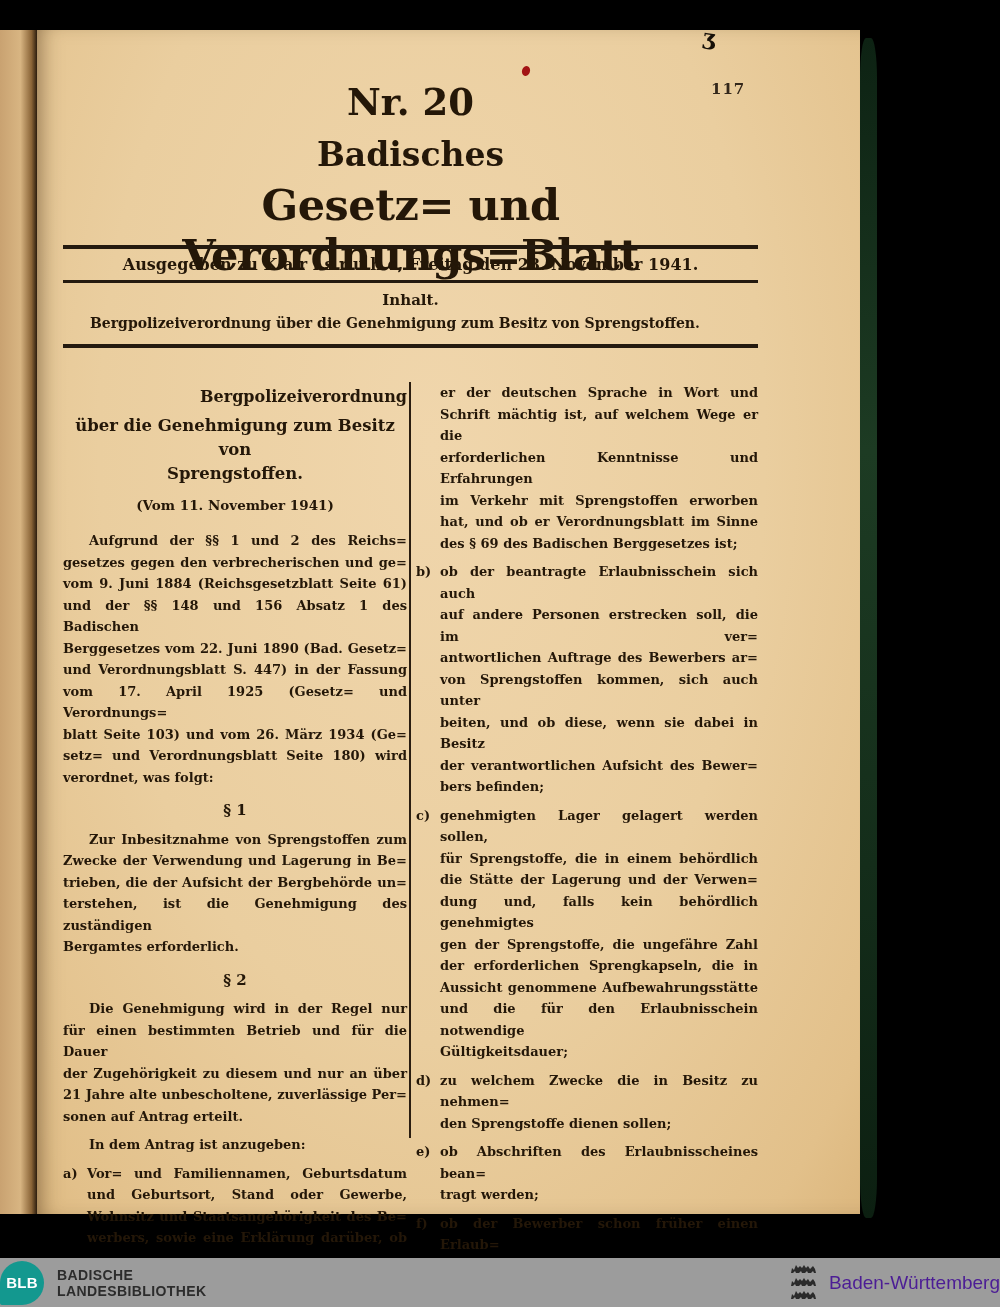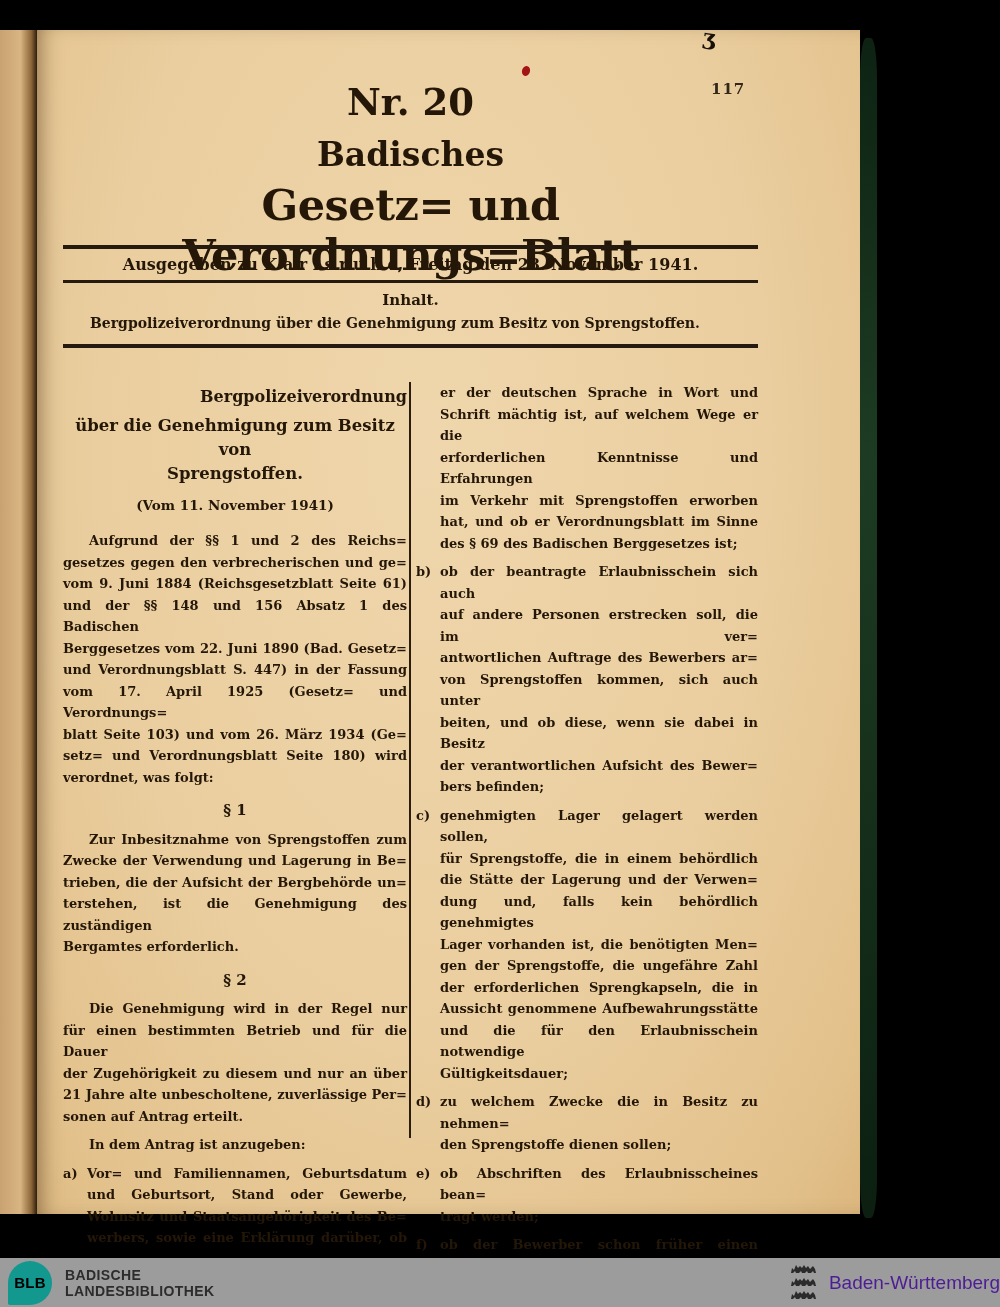--- a/index.html
+++ b/index.html
@@ -44,22 +44,22 @@
   .tline.j{text-align:justify;text-align-last:justify;}
   .para.indent .tline:first-child{text-indent:26px;}
   .lead-line{text-indent:26px;margin-top:7px;}
   .item{display:flex;margin-top:7px;}
   .item .marker{width:24px;flex:none;}
   .item .ilines{flex:1;min-width:0;}
   .item.no-marker{margin-top:0;}
   
   #footer-bar{position:absolute;left:0;top:1258px;width:1000px;height:49px;background:#9c9c9c;
     display:flex;align-items:center;font-family:"Liberation Sans","DejaVu Sans",sans-serif;}
-  #blb-logo{width:44px;height:44px;margin-left:8px;background:#13988f;border-radius:50% 50% 50% 4%;
-    display:flex;align-items:center;justify-content:center;color:#000000;font-weight:bold;font-size:15px;letter-spacing:.3px;}
+  #blb-logo{width:44px;height:44px;background:#13988f;border-radius:50% 50% 50% 4%;
+    display:flex;align-items:center;justify-content:center;color:#ffffff;font-weight:bold;font-size:15px;letter-spacing:.3px;}
   #lib-name{margin-left:13px;font-weight:bold;font-size:14px;line-height:16px;color:#2c2c2c;letter-spacing:.4px;}
   #footer-spacer{flex:1;}
   #coat{margin-right:10px;}
   #state-name{font-size:19px;font-weight:400;color:#4c1d95;}
 </style>
 </head>
 <body>
 
 <div id="screen">
 
@@ -158,21 +158,20 @@
               <div class="tline">bers befinden;</div>
             </div>
         </div>
         <div class="item">
           <div class="marker">c)</div>
           <div class="ilines">
               <div class="tline j">genehmigten Lager gelagert werden sollen,</div>
               <div class="tline j">für Sprengstoffe, die in einem behördlich</div>
               <div class="tline j">die Stätte der Lagerung und der Verwen=</div>
               <div class="tline j">dung und, falls kein behördlich genehmigtes</div>
-              <div class="tline j">Lager vorhanden ist, die benötigten Men=</div>
               <div class="tline j">gen der Sprengstoffe, die ungefähre Zahl</div>
               <div class="tline j">der erforderlichen Sprengkapseln, die in</div>
               <div class="tline j">Aussicht genommene Aufbewahrungsstätte</div>
               <div class="tline j">und die für den Erlaubnisschein notwendige</div>
               <div class="tline">Gültigkeitsdauer;</div>
             </div>
         </div>
         <div class="item">
           <div class="marker">d)</div>
           <div class="ilines">

